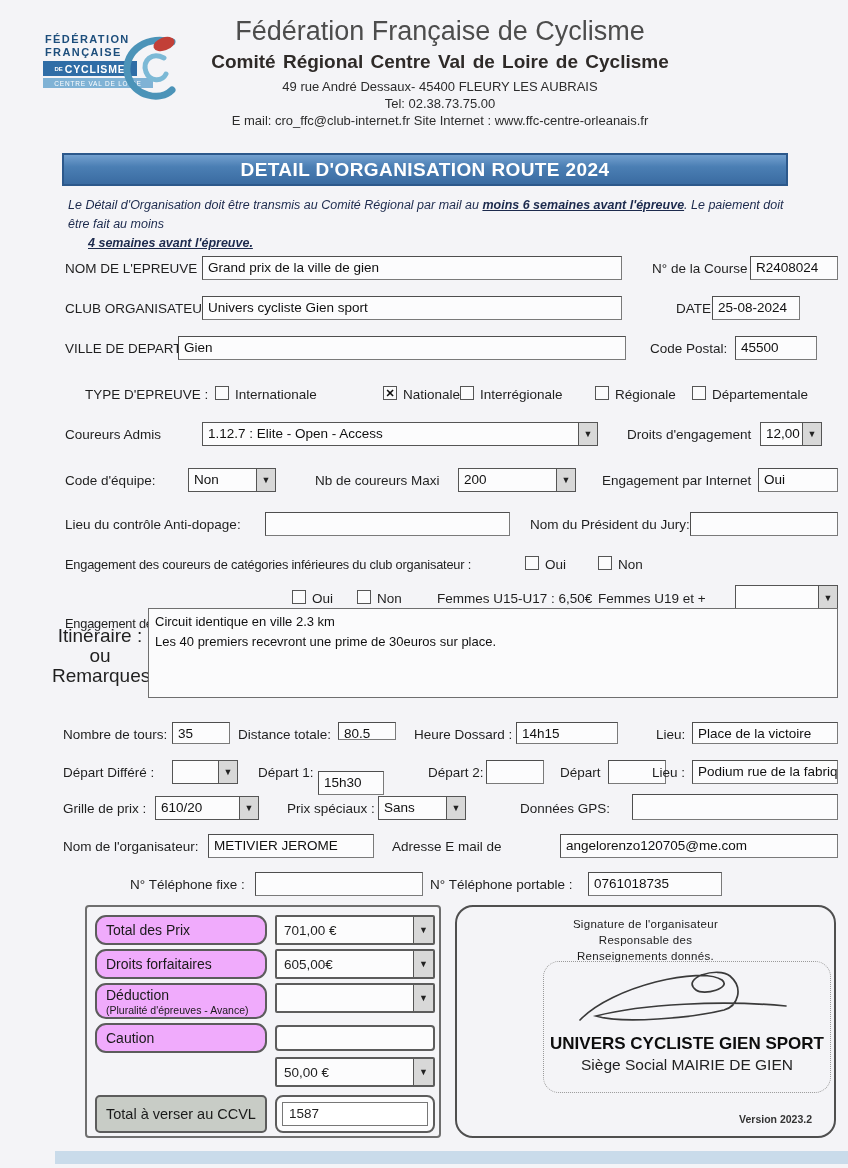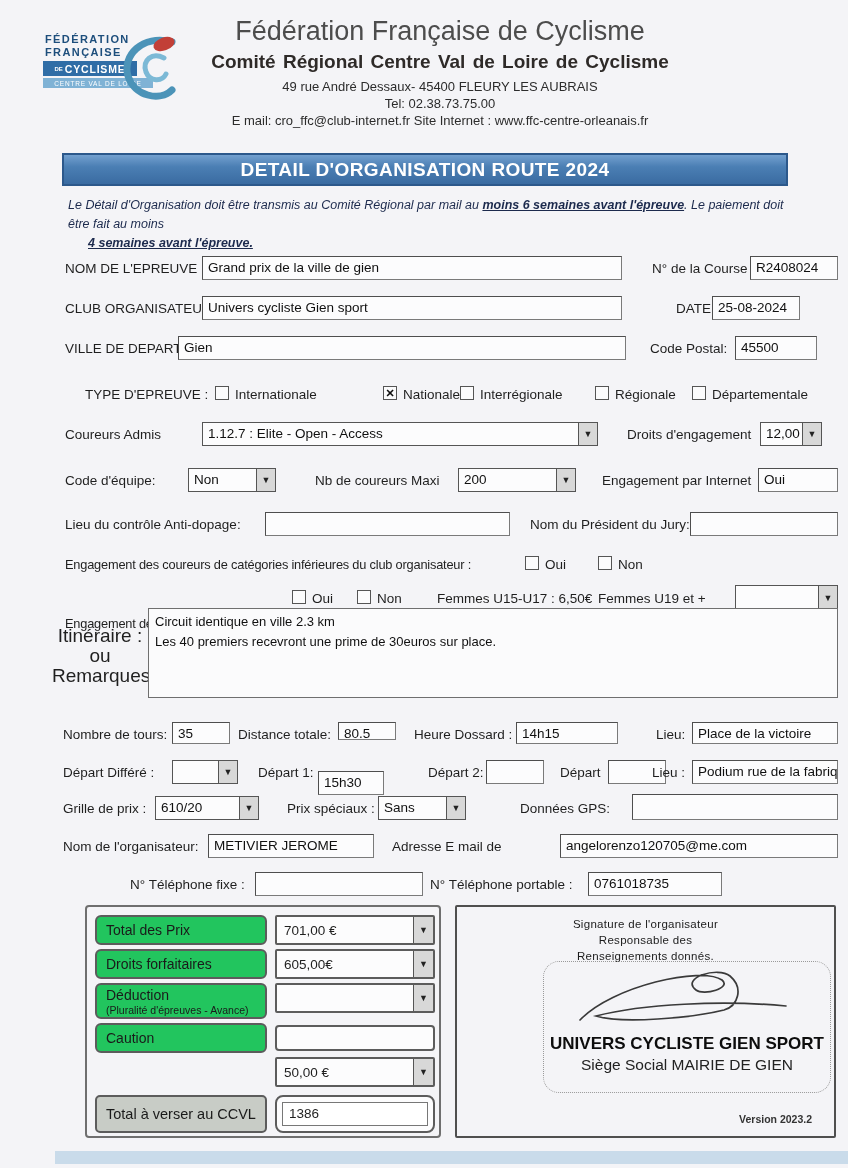--- a/index.html
+++ b/index.html
@@ -22,29 +22,29 @@
   .hdr-title{position:absolute;left:150px;top:16px;width:580px;text-align:center;font-size:27px;color:#4c4c4c;}
   .hdr-sub{position:absolute;left:150px;top:51px;width:580px;text-align:center;font-size:19px;font-weight:700;color:#2e2a28;word-spacing:2px;}
   .hdr-line{position:absolute;left:150px;width:580px;text-align:center;font-size:13px;color:#2c2c2c;}
   .banner{position:absolute;left:62px;top:153px;width:726px;height:33px;box-sizing:border-box;background:linear-gradient(180deg,#73a0cf 0%,#4b7fb4 40%,#3a6ba1 100%);border:2px solid #2c588b;color:#fff;font-weight:700;font-size:19px;display:flex;align-items:center;justify-content:center;letter-spacing:0.4px;}
   .notice{position:absolute;left:68px;top:196px;width:726px;font-size:12.5px;font-style:italic;color:#1c2a4d;line-height:1.5;}
   .notice .indent{margin-left:20px;}
   .bu{font-weight:700;text-decoration:underline;}
   .itin-box{position:absolute;left:148px;top:608px;width:690px;height:90px;box-sizing:border-box;border:1px solid #6f6f6f;background:#fbfbfc;font-size:13px;padding:3px 6px;line-height:1.55;color:#101010;}
   .itin-lbl{position:absolute;left:52px;top:626px;width:96px;text-align:center;font-size:19px;line-height:20px;color:#1f1f1f;}
   .tbl{position:absolute;left:85px;top:905px;width:356px;height:233px;box-sizing:border-box;border:2px solid #6f6f6f;border-radius:4px;}
-  .trow-lbl{position:absolute;left:8px;width:172px;box-sizing:border-box;border:2px solid #5c5c5c;border-radius:6px;background:#22c55e;font-size:14px;color:#1a1a1a;display:flex;flex-direction:column;justify-content:center;padding-left:9px;}
+  .trow-lbl{position:absolute;left:8px;width:172px;box-sizing:border-box;border:2px solid #5c5c5c;border-radius:11px;background:#f0abfc;font-size:14px;color:#1a1a1a;display:flex;flex-direction:column;justify-content:center;padding-left:9px;}
   .trow-lbl .sub{font-size:10.5px;margin-top:1px;}
   .trow-lbl.hl{background:#c8ccc6;border-radius:5px;font-size:14.5px;}
   .trow-val{position:absolute;left:188px;width:160px;box-sizing:border-box;border:2px solid #5c5c5c;border-radius:2px;background:#fcfcfd;display:flex;align-items:stretch;overflow:hidden;}
   .trow-val .v{flex:1;font-size:13.5px;padding:6px 2px 0 7px;white-space:nowrap;}
   .trow-val .a{width:19px;border-left:1px solid #555;background:#d8d8d8;font-size:9px;display:flex;align-items:center;justify-content:center;color:#222;}
   .trow-val.rounded{border-radius:8px;padding:5px;}
   .trow-val.rounded .inner{flex:1;border:1px solid #777;background:#fff;font-size:13.5px;padding:3px 6px;}
-  .sig{position:absolute;left:455px;top:905px;width:381px;height:233px;box-sizing:border-box;border:2px solid #4f4f4f;border-radius:2px;}
+  .sig{position:absolute;left:455px;top:905px;width:381px;height:233px;box-sizing:border-box;border:2px solid #4f4f4f;border-radius:18px;}
   .sig-title{position:absolute;top:9px;left:0;right:0;text-align:center;font-size:11.5px;color:#1c1c1c;line-height:1.4;letter-spacing:0.3px;}
   .sig-inner{position:absolute;left:86px;top:54px;width:286px;height:130px;border:1px dotted #9a9a9a;border-radius:16px;}
   .sig-svg{position:absolute;left:28px;top:2px;}
   .sig-club{position:absolute;top:72px;left:0;right:0;text-align:center;font-weight:700;font-size:17px;color:#0d0d0d;}
   .sig-siege{position:absolute;top:94px;left:0;right:0;text-align:center;font-size:15.5px;color:#222;}
   .sig-version{position:absolute;right:22px;top:206px;font-size:10.5px;font-weight:700;color:#333;}
   .scan-strip{position:absolute;left:55px;top:1151px;width:793px;height:13px;background:#c9dbea;}
 </style>
 </head>
 <body>
@@ -238,21 +238,21 @@
   <div class="trow-lbl" style="top:116px;height:30px;">Caution</div>
   <div class="trow-val" style="top:118px;height:26px;border-radius:4px;">
     <span class="v"></span>
   </div>
   <div class="trow-val" style="top:150px;height:30px;">
     <span class="v">50,00 €</span>
     <span class="a">▼</span>
   </div>
   <div class="trow-lbl hl" style="top:188px;height:38px;">Total à verser au CCVL</div>
   <div class="trow-val rounded" style="top:188px;height:38px;">
-    <span class="inner">1386</span>
+    <span class="inner">1587</span>
   </div>
 </div>
 
 <div class="sig">
   <div class="sig-title">
     <div>Signature de l'organisateur</div>
     <div>Responsable des</div>
     <div>Renseignements donnés.</div>
   </div>
   <div class="sig-inner">

